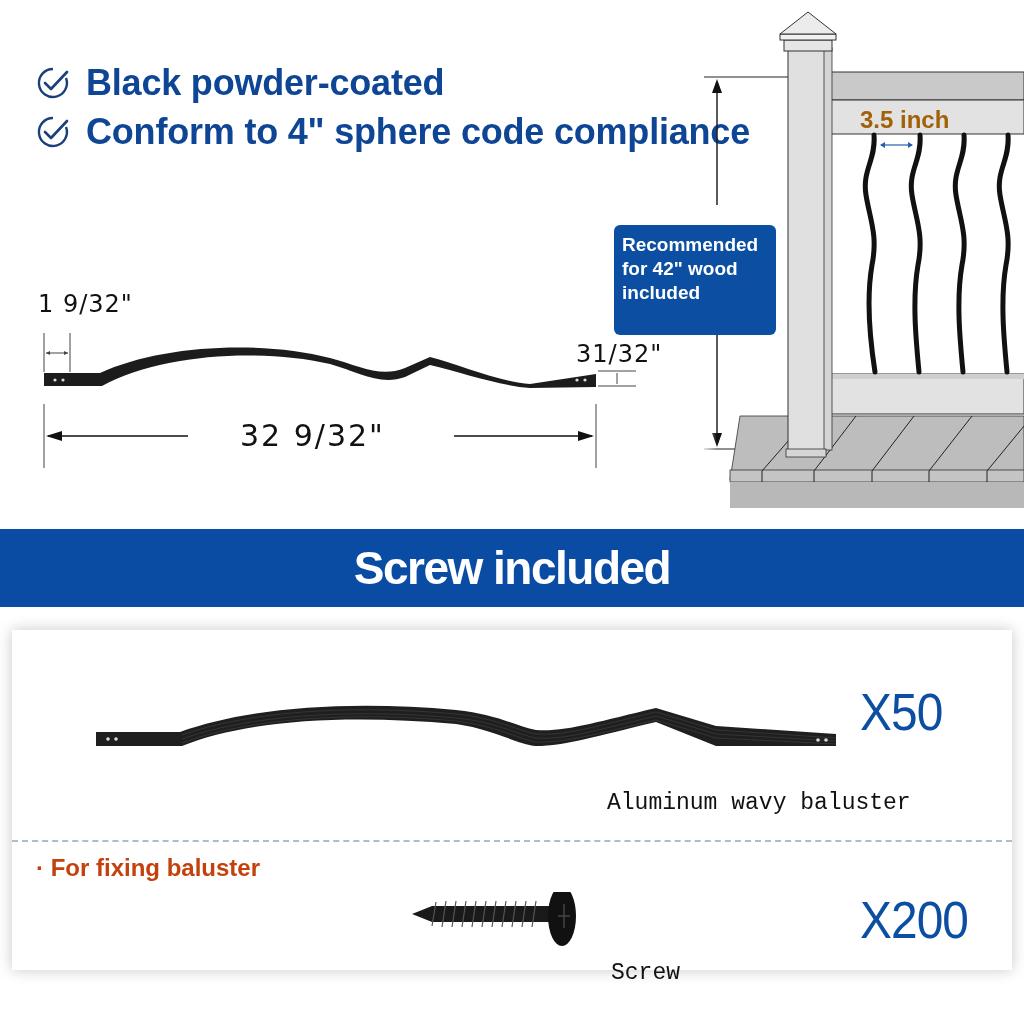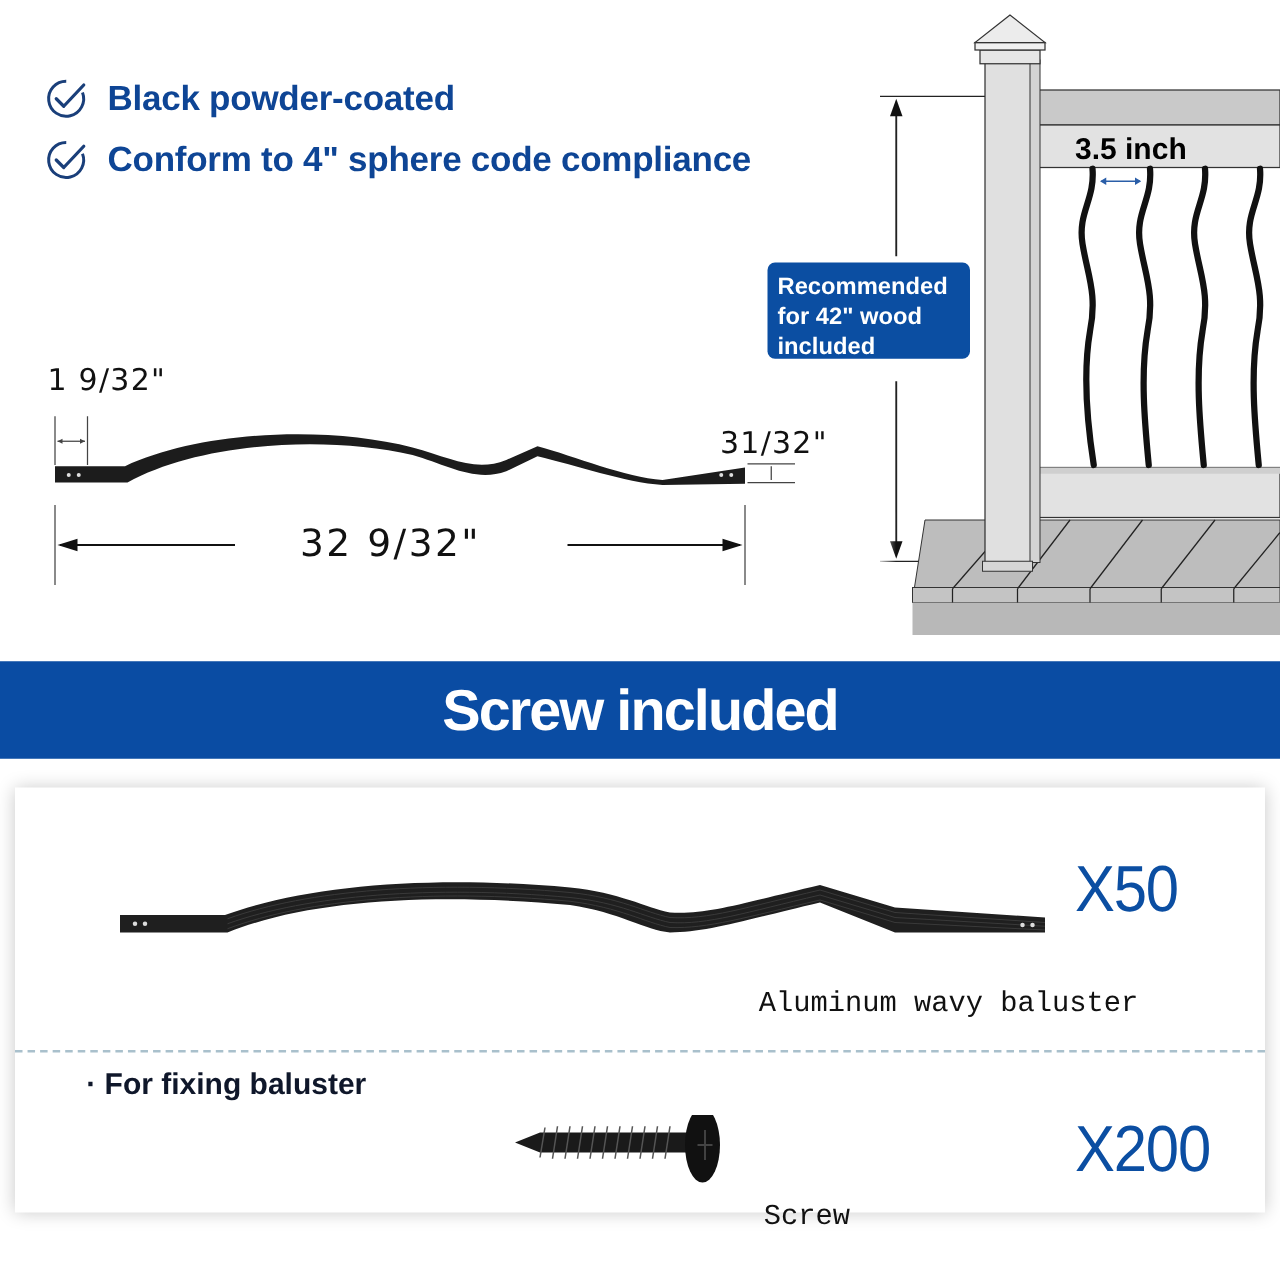--- a/index.html
+++ b/index.html
@@ -2,40 +2,40 @@
 <html><head>
   <meta charset="utf-8">
   <style>
     * { margin: 0; padding: 0; box-sizing: border-box; }
     html, body { width: 1024px; height: 1024px; background: #ffffff; overflow: hidden; }
     body { position: relative; font-family: "Liberation Sans", "DejaVu Sans", sans-serif; }
 
     .abs { position: absolute; }
 
     
-    .feature { position: absolute; left: 36px; display: flex; align-items: center; color: #0e4595; font-weight: 700; font-size: 28px; letter-spacing: -0.2px; }
+    .feature { position: absolute; left: 36px; display: flex; align-items: center; color: #0e4595; font-weight: 700; font-size: 36px; letter-spacing: -0.2px; }
     .feature svg { width: 34px; height: 34px; margin-right: 16px; }
 
     
     .dim { position: absolute; color: #111; font-size: 24px; font-weight: 400; font-family: "DejaVu Sans", sans-serif; letter-spacing: 1px; }
     .dim.big { font-size: 30px; letter-spacing: 2px; }
 
     
-    .badge { position: absolute; left: 614px; top: 210px; width: 162px; height: 77px; background: #0b4ea2; border-radius: 6px; color: #fff; font-weight: 700; font-size: 19px; line-height: 24px; padding: 8px 8px; }
+    .badge { position: absolute; left: 614px; top: 225px; width: 162px; height: 110px; background: #0b4ea2; border-radius: 6px; color: #fff; font-weight: 700; font-size: 19px; line-height: 24px; padding: 8px 8px; }
 
     
     .banner { position: absolute; left: 0; top: 529px; width: 1024px; height: 78px; background: #0a4ca3; display: flex; align-items: center; justify-content: center; }
     .banner span { color: #fff; font-size: 46px; font-weight: 700; letter-spacing: -1.5px; font-family: "Liberation Sans", sans-serif; }
 
     
     .card { position: absolute; left: 12px; top: 630px; width: 1000px; height: 340px; background: #fff; box-shadow: 0 0 14px rgba(0,0,0,0.22); }
     .qty { position: absolute; color: #0b4ea2; font-size: 52px; font-weight: 400; letter-spacing: -1px; font-family: "Liberation Sans", sans-serif; transform: scaleX(0.92); transform-origin: left; }
     .item-label { position: absolute; color: #111; font-size: 23px; font-weight: 400; font-family: Liberation Mono, monospace; }
     .divider { position: absolute; left: 0; top: 210px; width: 1000px; border-top: 2px dashed #a9c0cc; }
-    .note { position: absolute; left: 24px; top: 224px; color: #0f172a; font-size: 24px; font-weight: 700; font-family: "Liberation Sans", sans-serif; margin-left: 33px; }
+    .note { position: absolute; left: 24px; top: 224px; color: #c2410c; font-size: 24px; font-weight: 700; font-family: "Liberation Sans", sans-serif; }
   </style>
 </head>
 <body>
 
 <div class="feature" style="top:62px;">
   <svg viewBox="0 0 34 34">
     <path d="M17 3 A14 14 0 1 0 30 12" fill="none" stroke="#1a3f7a" stroke-width="2.4"></path>
     <path d="M9 17 L15 23 L31 6" fill="none" stroke="#1a3f7a" stroke-width="2.6" stroke-linecap="round" stroke-linejoin="round"></path>
   </svg>
   <span>Black powder-coated</span>
@@ -134,21 +134,21 @@
   <path d="M180 145 l5 -3 v6 z M213 145 l-5 -3 v6 z" fill="#2a5ea8"></path>
 
   <rect x="88" y="48" width="38" height="402" fill="#e0e0e0" stroke="#333" stroke-width="1"></rect>
   <rect x="124" y="48" width="8" height="402" fill="#d4d4d4" stroke="#333" stroke-width="0.8"></rect>
   <rect x="86" y="449" width="40" height="8" fill="#d6d6d6" stroke="#333" stroke-width="0.8"></rect>
 
   <rect x="84" y="40" width="48" height="11" fill="#e6e6e6" stroke="#333" stroke-width="1"></rect>
   <rect x="80" y="34" width="56" height="6" fill="#f0f0f0" stroke="#333" stroke-width="1"></rect>
   <polygon points="108,12 80,34 136,34" fill="#ececec" stroke="#333" stroke-width="1"></polygon>
 </svg>
-<div class="abs" style="left:860px; top:106px; color:#000000; font-size:24px; font-weight:700; font-family:'Liberation Sans',sans-serif;">3.5 inch</div>
+<div class="abs" style="left:860px; top:106px; color:#a16207; font-size:24px; font-weight:700; font-family:'Liberation Sans',sans-serif;">3.5 inch</div>
 
 <div class="banner">
   <span>Screw included</span>
 </div>
 
 <div class="card">
   <svg class="abs" style="left:84px; top:70px;" width="750" height="60">
     <path d="M0 32 L84 32 C 150 8, 250 0, 360 10 C 400 14, 420 26, 440 30 C 470 32, 500 22, 560 8 L 620 26 L 740 34 L 740 46 L 620 46 L 560 22 C 500 36, 470 46, 440 46 C 420 44, 400 30, 360 24 C 250 14, 150 20, 86 46 L0 46 Z" fill="#1f1f1f"></path>
     <g stroke="#3a3a3a" stroke-width="0.8" fill="none">
       <path d="M86 35 C 150 12, 250 4, 360 14 C 400 18, 420 30, 440 34 C 470 36, 500 26, 560 12 L 620 30 L 740 38"></path>

